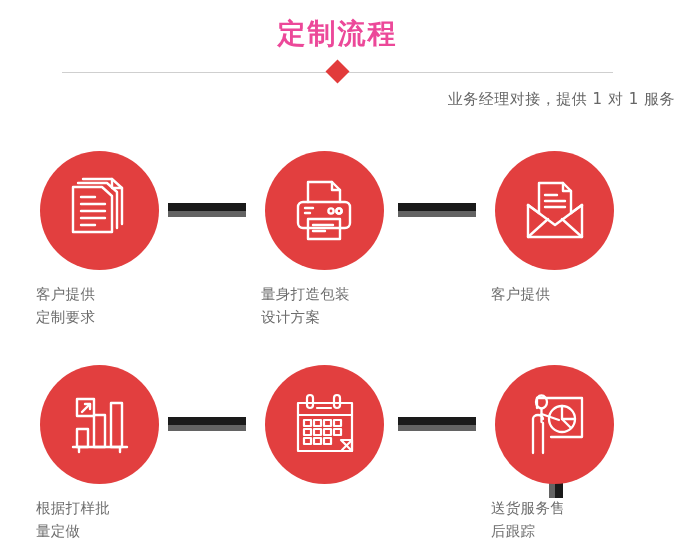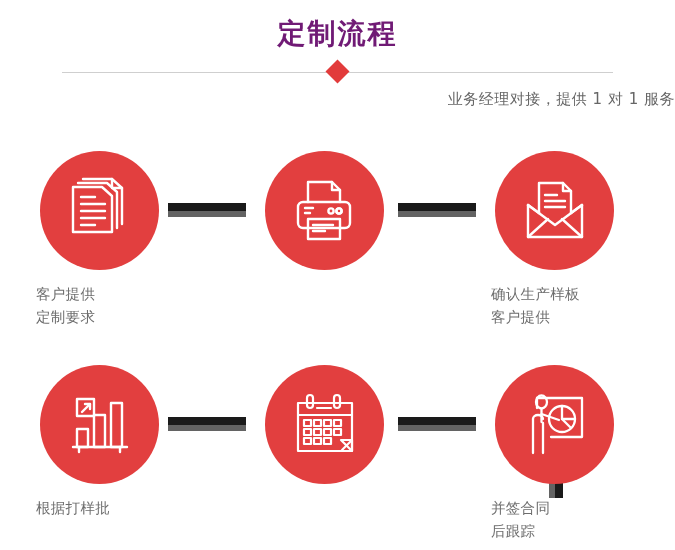--- a/index.html
+++ b/index.html
@@ -24,21 +24,21 @@
     height: 125px;
   }
   .page-title {
     position: absolute;
     left: 0;
     top: 17px;
     width: 675px;
     text-align: center;
     font-size: 28px;
     font-weight: bold;
-    color: #701a75;
+    color: #ec4899;
     letter-spacing: 2px;
     line-height: 34px;
   }
   .divider-wrap {
     position: absolute;
     left: 0;
     top: 72px;
     width: 675px;
     height: 2px;
   }
@@ -227,20 +227,24 @@
             <path d="M24 50 H44"></path>
             <path d="M24 56 H36"></path>
             <path d="M16 33 H24"></path>
             <path d="M16 38 H21"></path>
             <circle cx="42" cy="36" r="2.6"></circle>
             <circle cx="50" cy="36" r="2.6"></circle>
             <circle cx="58" cy="36" r="2.6" transform="translate(-8,0)"></circle>
           </g>
         </svg>
       </div>
+      <div class="step-label">
+        <span>量身打造包装</span>
+        <span>设计方案</span>
+      </div>
     </div>
 
     <div class="conn-h conn-h-1">
       <div class="bar-dark"></div>
       <div class="bar-gray"></div>
     </div>
 
     <div class="step step-2">
       <div class="circle">
         <svg width="72" height="72" viewBox="0 0 72 72">
@@ -253,21 +257,20 @@
             <path d="M9 30 L20 38"></path>
             <path d="M63 30 L52 38"></path>
             <path d="M9 30 V62 H63 V30"></path>
             <path d="M9 30 L36 50 L63 30"></path>
             <path d="M9 62 L29 44"></path>
             <path d="M63 62 L43 44"></path>
           </g>
         </svg>
       </div>
       <div class="step-label">
-        <span>确认生产样板</span>
         <span>客户提供</span>
       </div>
     </div>
   </div>
 
   <div class="conn-v">
     <div class="bar-gray"></div>
     <div class="bar-dark"></div>
   </div>
 
@@ -284,20 +287,21 @@
             <path d="M30 26 H41 V58 H30 Z"></path>
             <path d="M47 14 H58 V58 H47 Z"></path>
             <path d="M9 58 H63"></path>
             <path d="M15 58 V63"></path>
             <path d="M56 58 V63"></path>
           </g>
         </svg>
       </div>
       <div class="step-label">
         <span>根据打样批</span>
+        <span>量定做</span>
       </div>
     </div>
 
     <div class="conn-h conn-h-0">
       <div class="bar-dark"></div>
       <div class="bar-gray"></div>
     </div>
 
     <div class="step step-1">
       <div class="circle">
@@ -343,18 +347,18 @@
             <path d="M17 13 a5.5 6.5 0 1 1 11 0 a5.5 6.5 0 1 1 -11 0"></path>
             <path d="M22.5 20 V33"></path>
             <path d="M14 30 V64"></path>
             <path d="M24 34 V64"></path>
             <path d="M14 30 a5 4 0 0 1 10 0"></path>
             <path d="M22.5 25 L40 31"></path>
           </g>
         </svg>
       </div>
       <div class="step-label">
-        <span>并签合同</span>
+        <span>送货服务售</span>
         <span>后跟踪</span>
       </div>
     </div>
   </div>
 </div>
 
 </body></html>

